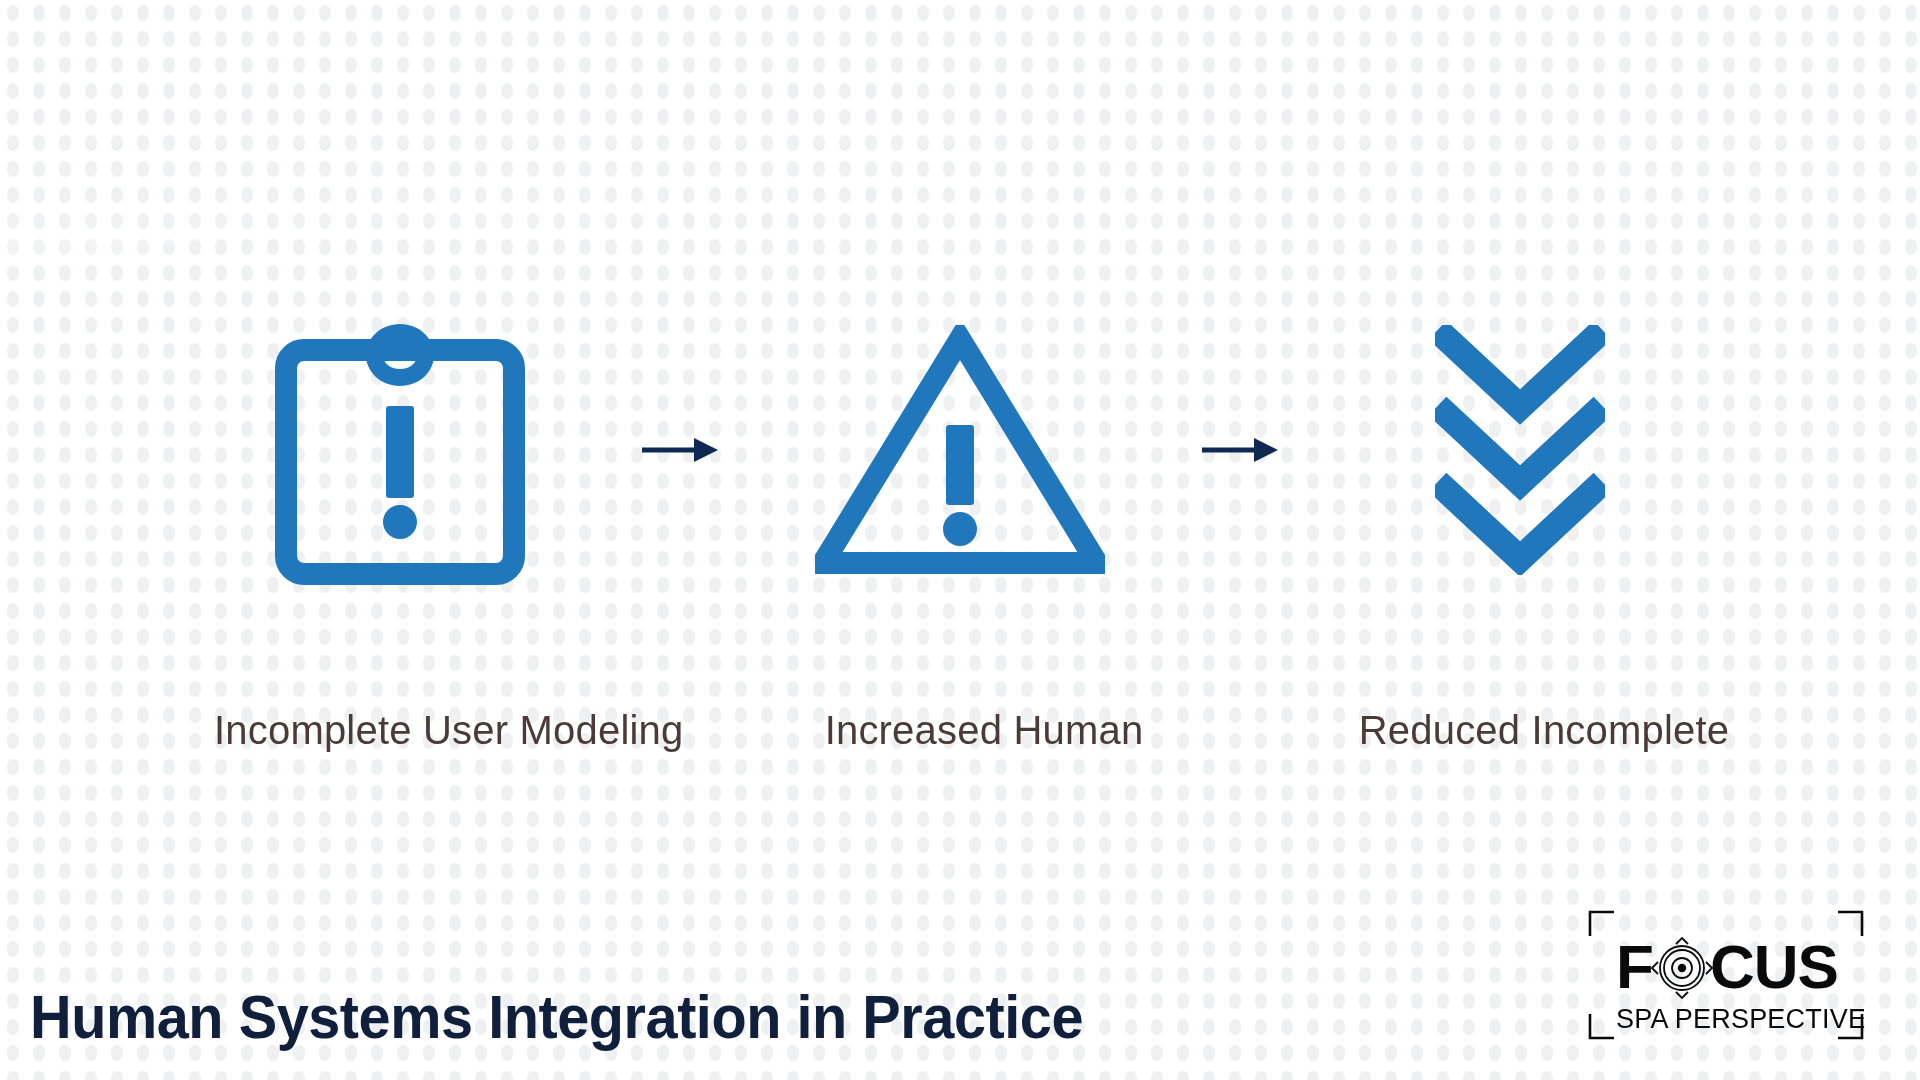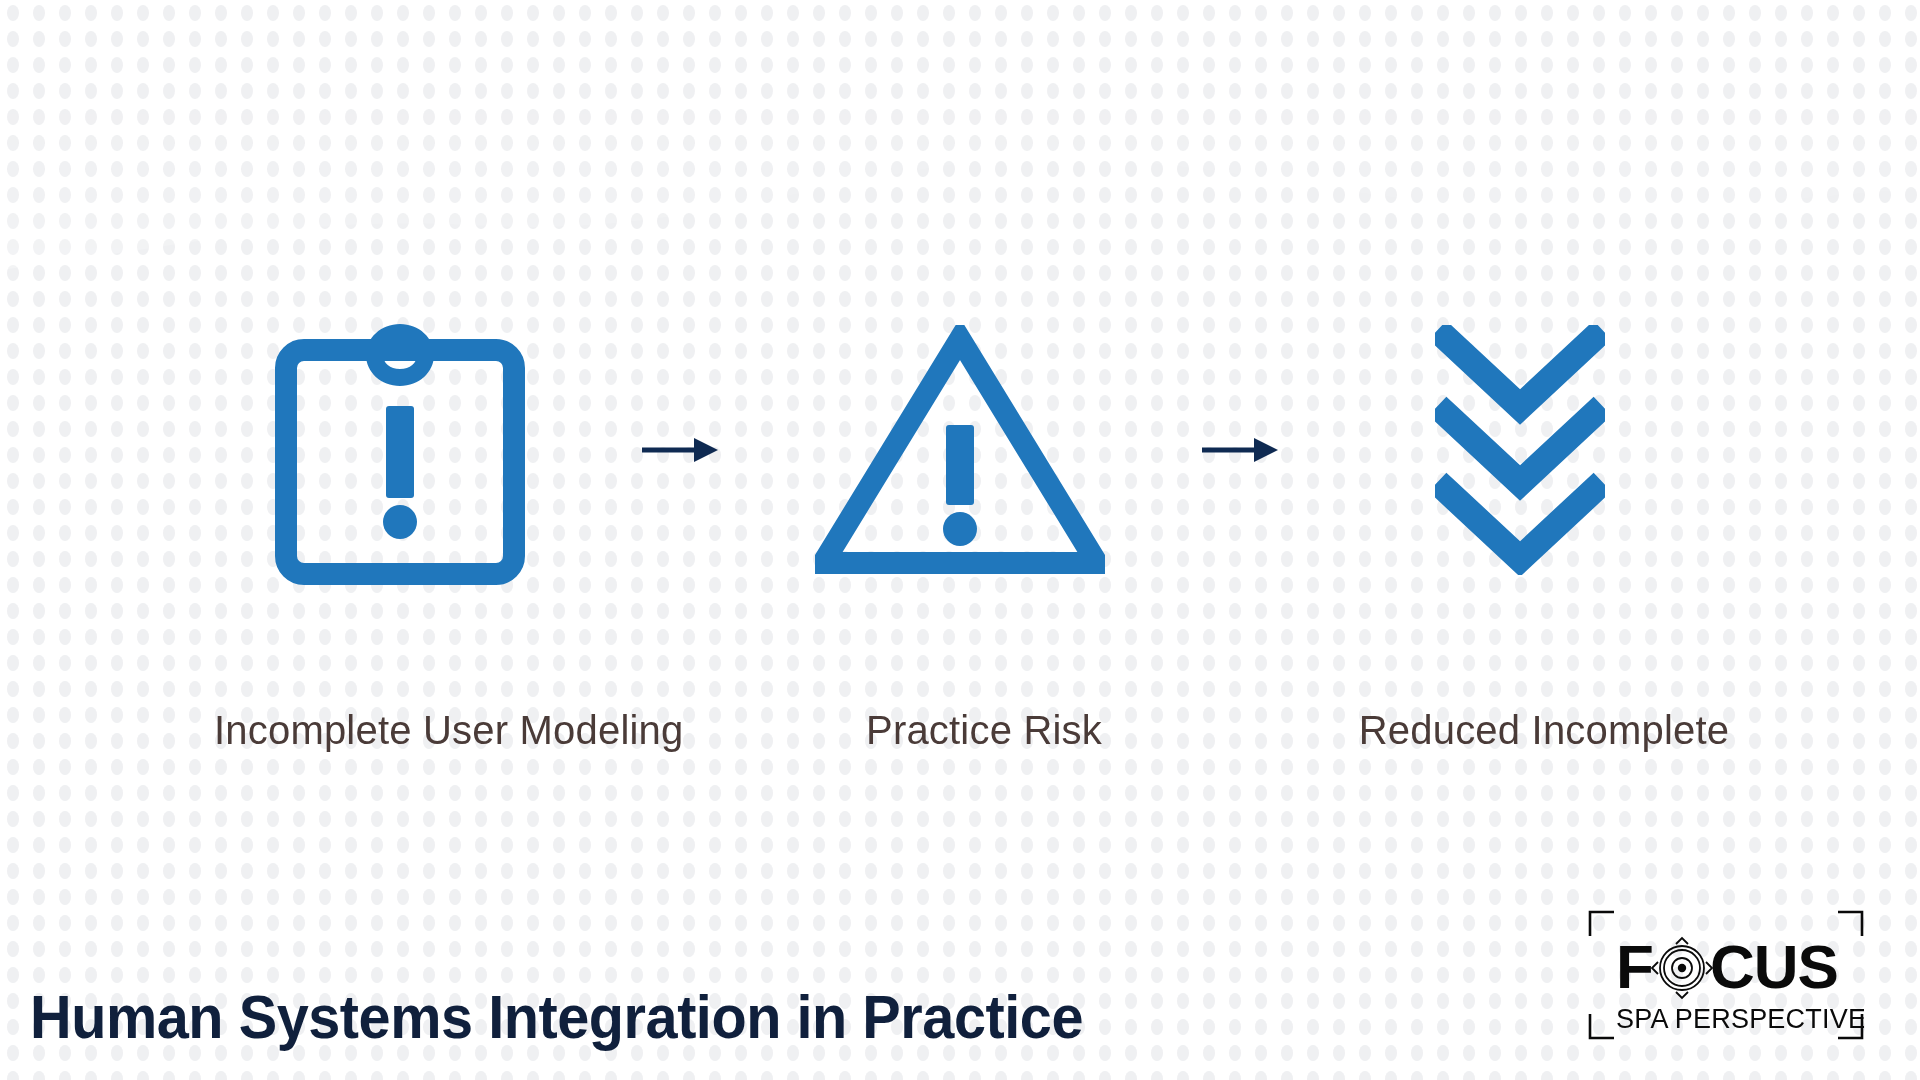--- a/index.html
+++ b/index.html
@@ -189,21 +189,21 @@
           <polyline points="12,166 85,234 158,166"></polyline>
         </g>
       </svg>
     </div>
 
   </div>
 
   <div id="labels-row">
     <div class="flow-label">Incomplete User Modeling</div>
     <div class="label-spacer"></div>
-    <div class="flow-label">Practice Risk</div>
+    <div class="flow-label">Increased Human</div>
     <div class="label-spacer"></div>
     <div class="flow-label">Reduced Incomplete</div>
   </div>
 
   <div id="slide-title">Human Systems Integration in Practice</div>
 
   <svg id="logo" viewBox="0 0 276 130" aria-hidden="true">
 
     <g stroke="#0a0a0a" stroke-width="2.6" fill="none">
       <polyline points="2,26 2,2 26,2"></polyline>

